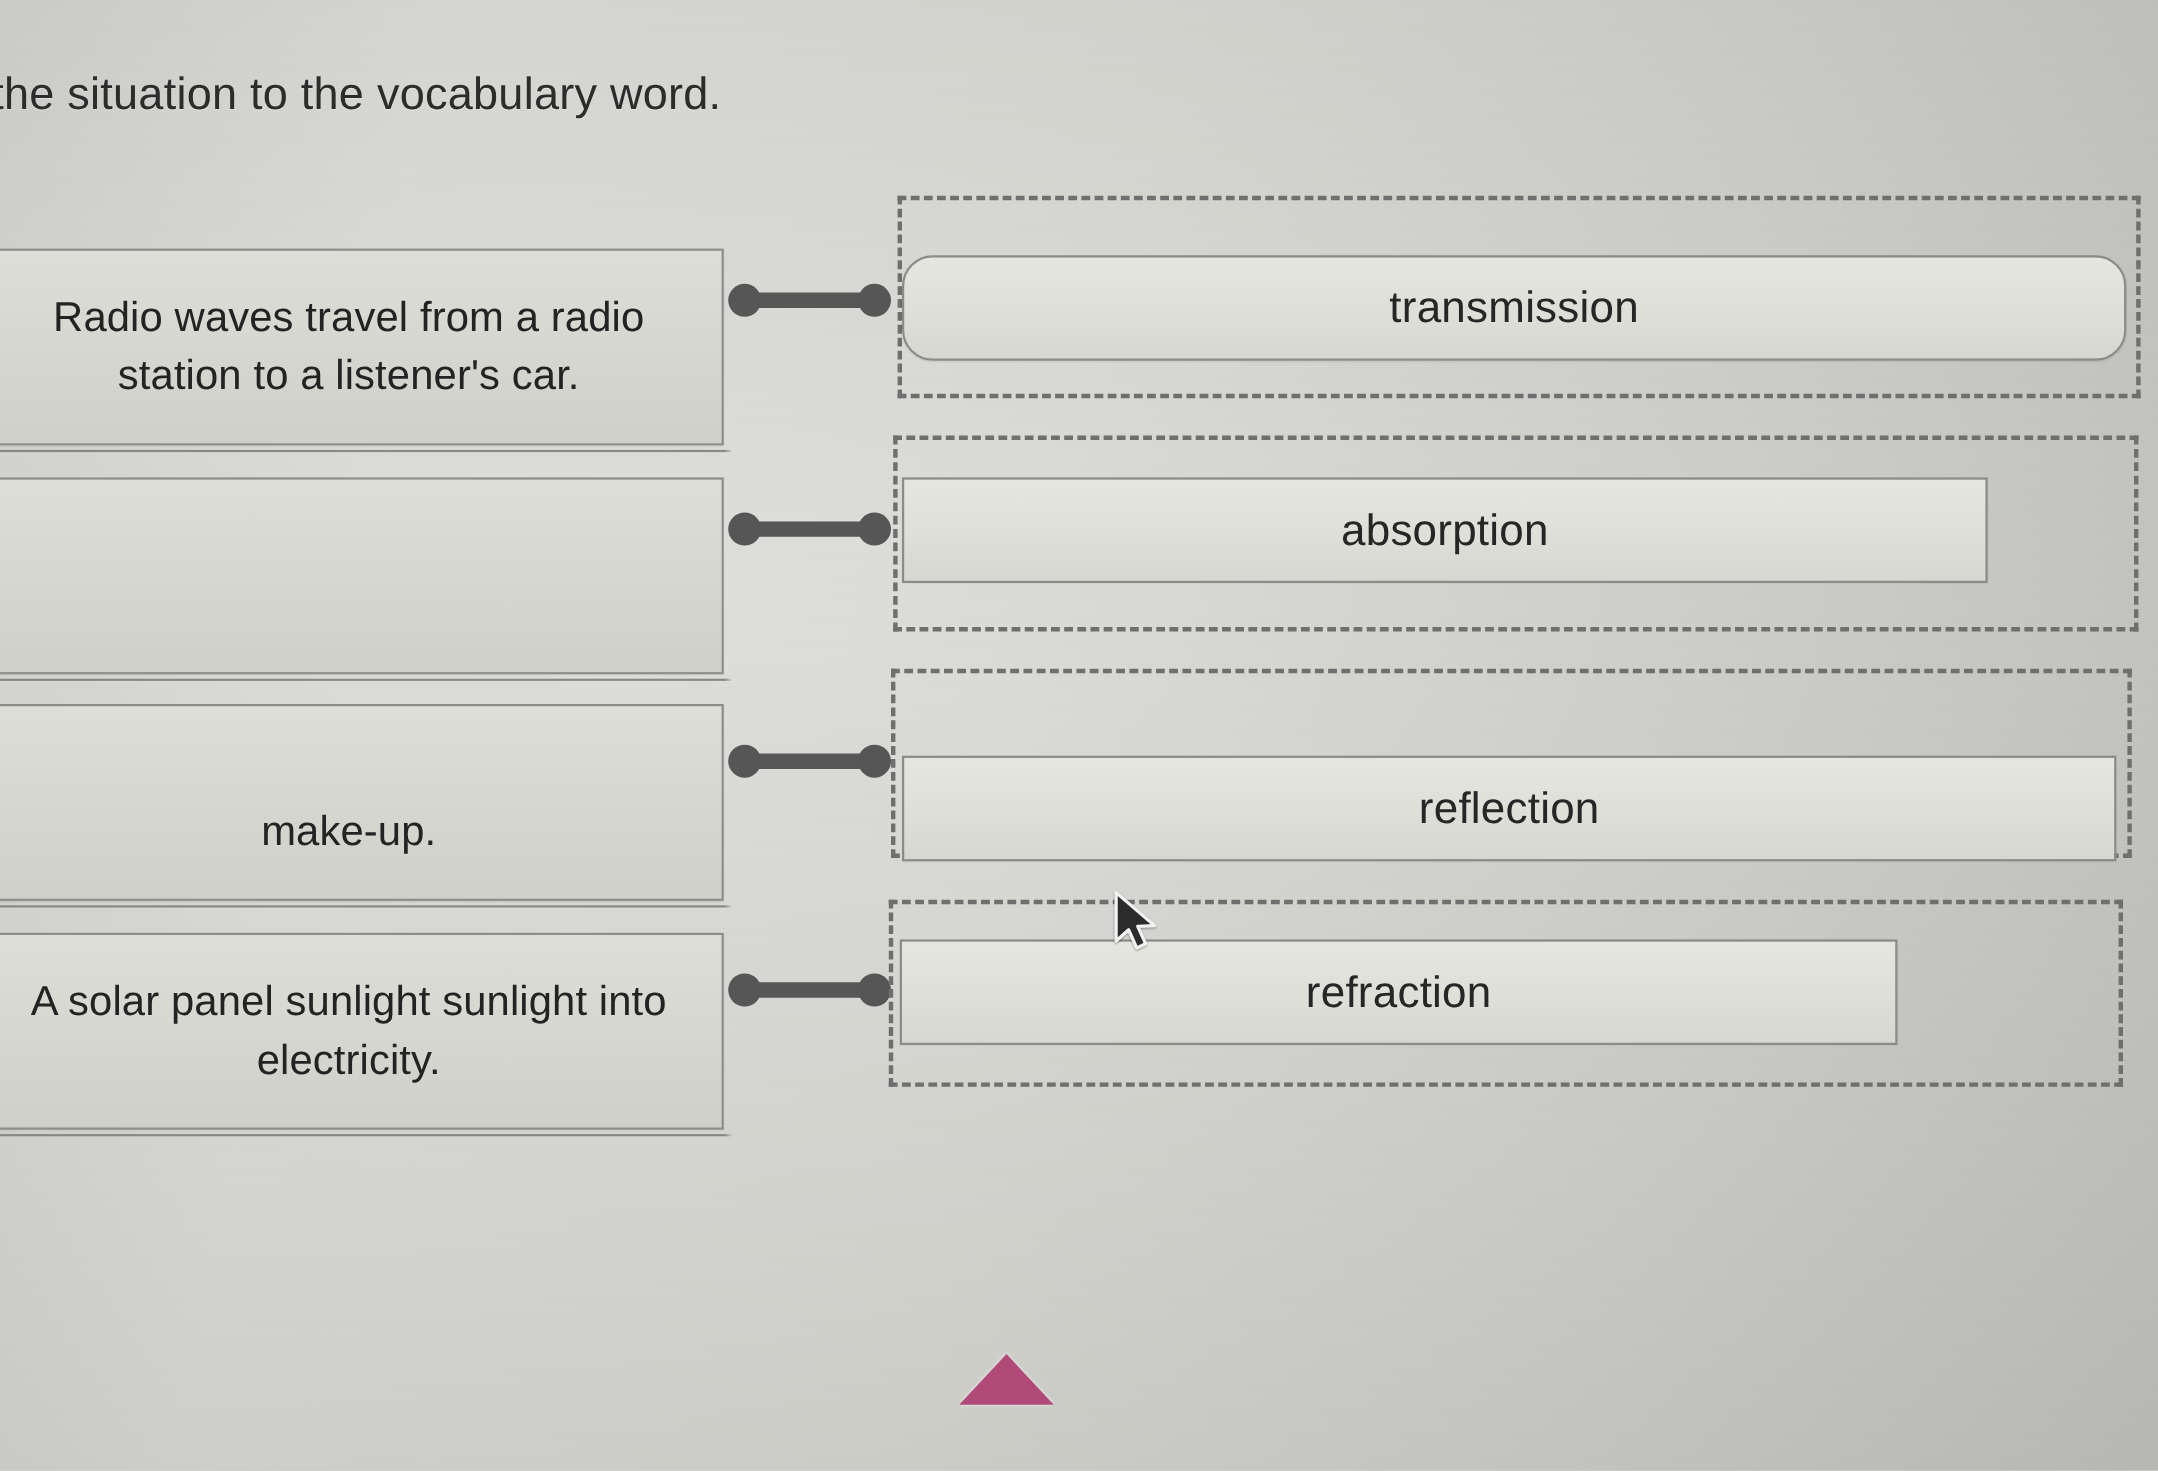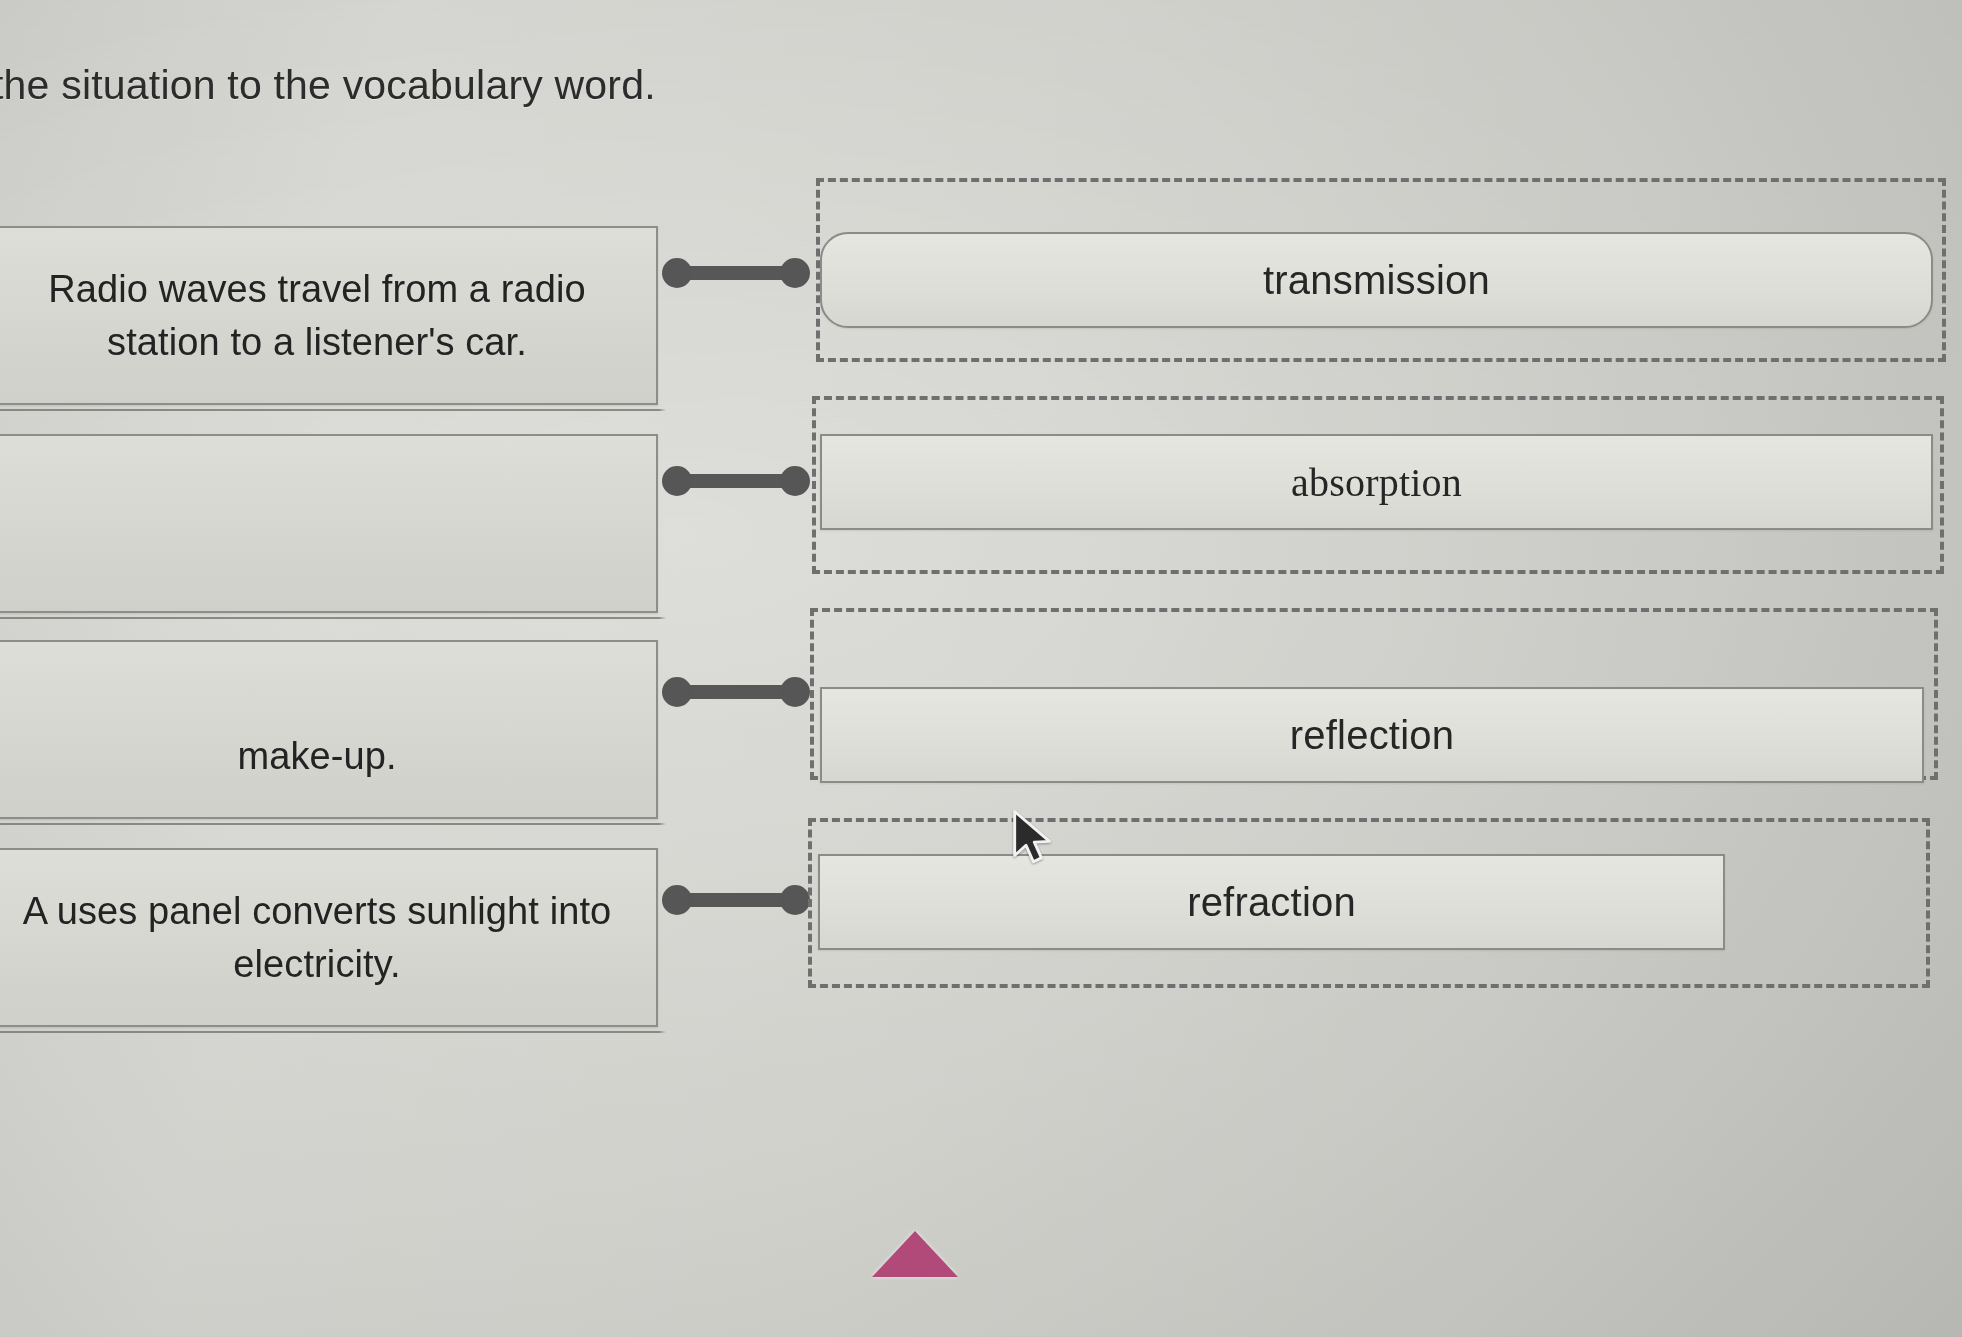--- a/index.html
+++ b/index.html
@@ -174,21 +174,21 @@
   </div>
 
   <div class="connector" style="left:662px;top:466px;">
     <div class="bar"></div>
     <div class="knob l"></div>
     <div class="knob r"></div>
   </div>
 
   <div class="right-row" style="left:812px;top:396px;width:1132px;height:178px;">
     <div class="dashed-wrap">
-      <div class="word-box" style="left:4px;top:34px;width:1113px;height:96px;font-family:Liberation Serif, serif;">
+      <div class="word-box" style="left:4px;top:34px;width:987px;height:96px;">
         <span class="txt">absorption</span>
       </div>
     </div>
   </div>
 
   <div class="left-row" style="top:640px;">
     <div class="left-box">
       <div class="txt">
         <br>
         <span>make-up.</span>
@@ -207,21 +207,21 @@
     <div class="dashed-wrap">
       <div class="word-box" style="left:6px;top:42px;width:1104px;height:96px;margin-top:33px;">
         <span class="txt">reflection</span>
       </div>
     </div>
   </div>
 
   <div class="left-row" style="top:848px;">
     <div class="left-box">
       <div class="txt">
-        <span>A uses panel converts sunlight into</span><br>
+        <span>A solar panel sunlight sunlight into</span><br>
         <span>electricity.</span>
       </div>
     </div>
     <div class="rule" style="top:183px;"></div>
   </div>
 
   <div class="connector" style="left:662px;top:885px;">
     <div class="bar"></div>
     <div class="knob l"></div>
     <div class="knob r"></div>

